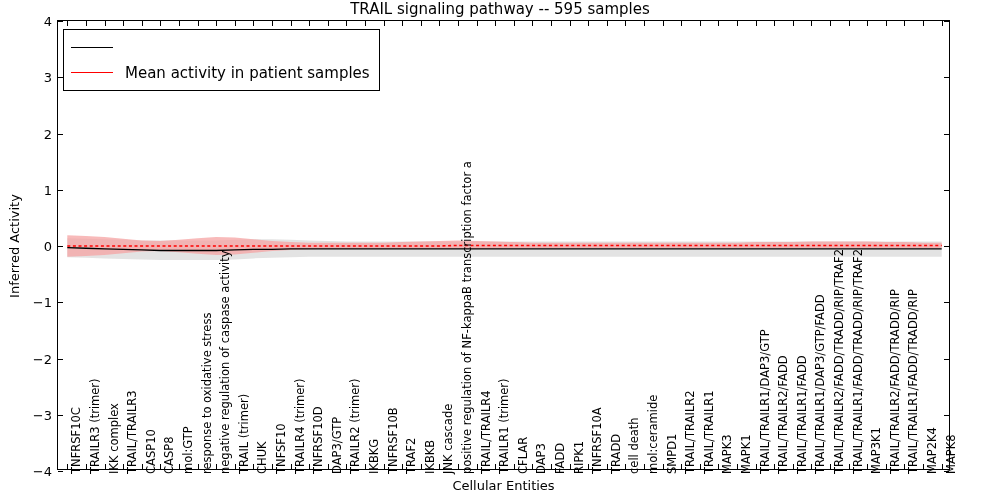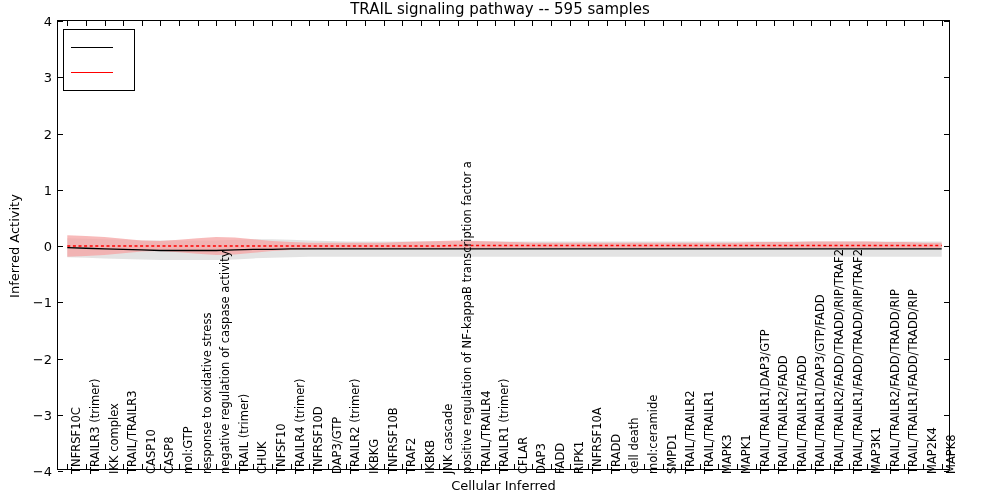--- a/index.html
+++ b/index.html
@@ -192,26 +192,27 @@
           <path d="M9.30,225.00 L27.91,225.00 L46.51,225.00 L65.11,225.00 L83.72,225.00 L102.32,225.00 L120.93,225.00 L139.53,225.00 L158.14,225.00 L176.74,225.00 L195.34,225.00 L213.95,225.00 L232.55,225.00 L251.16,225.00 L269.76,225.00 L288.36,225.00 L306.97,225.00 L325.57,225.00 L344.18,225.00 L362.78,225.00 L381.39,225.00 L399.99,224.44 L418.59,224.44 L437.20,224.44 L455.80,224.44 L474.41,224.44 L493.01,224.44 L511.61,224.44 L530.22,224.44 L548.82,224.44 L567.43,224.44 L586.03,224.44 L604.64,224.44 L623.24,224.44 L641.84,224.44 L660.45,224.44 L679.05,224.44 L697.66,224.44 L716.26,224.44 L734.86,224.44 L753.47,224.44 L772.07,224.44 L790.68,224.44 L809.28,224.44 L827.89,224.44 L846.49,224.44 L865.09,224.44 L883.70,224.44 " fill="none" stroke="#ff0000" stroke-width="1.6" stroke-dasharray="3,2.6"></path>
         </svg>
     </div>
 
     <div id="legend">
       <div class="lgrow">
         <span class="lgline k"></span>
       </div>
       <div class="lgrow">
         <span class="lgline r"></span>
+        <span class="lgtxt">Mean activity in patient samples</span>
       </div>
     </div>
   </div>
 
   <div id="xlabelwrap" style="position:absolute;left:57px;top:0;width:893px;height:500px;pointer-events:none;">
-    <div id="xlabel">Cellular Inferred</div>
+    <div id="xlabel">Cellular Entities</div>
     <div id="xtlabels">
         <div class="xtlabel" style="left: 13.3021px;">TNFRSF10C</div>
         <div class="xtlabel" style="left: 31.9062px;">TRAILR3 (trimer)</div>
         <div class="xtlabel" style="left: 50.5104px;">IKK complex</div>
         <div class="xtlabel" style="left: 69.1146px;">TRAIL/TRAILR3</div>
         <div class="xtlabel" style="left: 87.7188px;">CASP10</div>
         <div class="xtlabel" style="left: 106.323px;">CASP8</div>
         <div class="xtlabel" style="left: 124.927px;">mol:GTP</div>
         <div class="xtlabel" style="left: 143.531px;">response to oxidative stress</div>
         <div class="xtlabel" style="left: 162.135px;">negative regulation of caspase activity</div>

